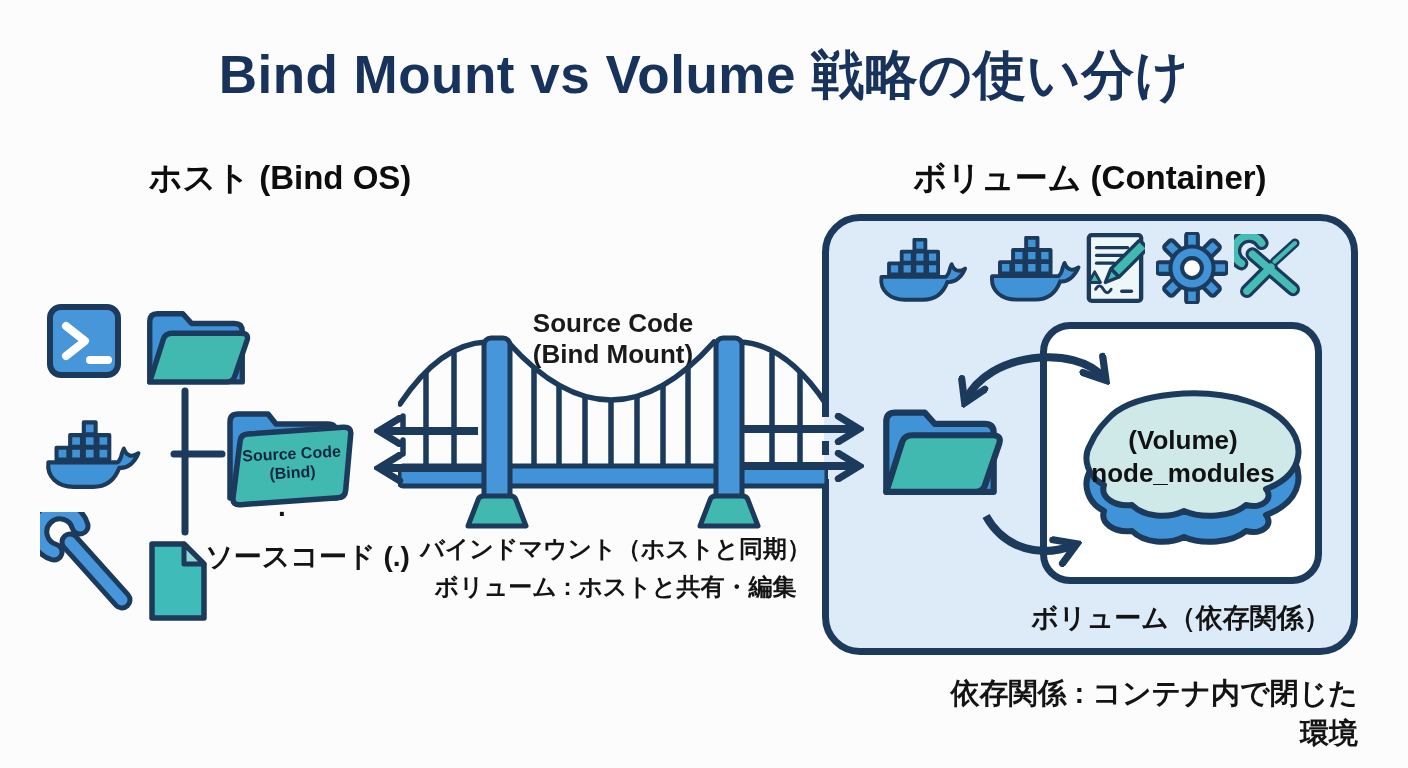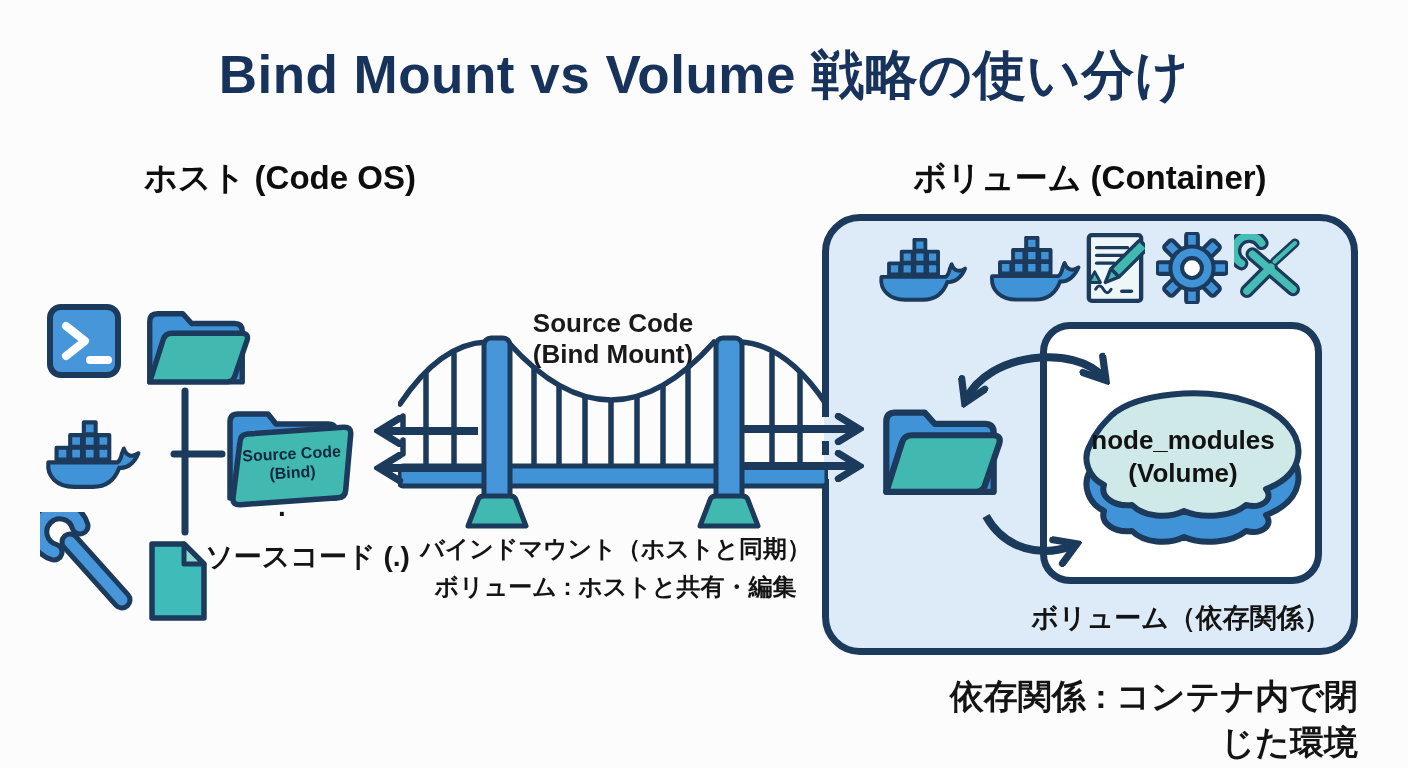--- a/index.html
+++ b/index.html
@@ -18,21 +18,21 @@
   #inner-box{left:1040px;top:322px;width:282px;height:262px;background:#ffffff;
              border:7px solid #1b3a5c;border-radius:30px;box-sizing:border-box;}
   .jp-bold{font-weight:700;color:#141414;}
   #bridge-label{left:398px;top:308px;width:430px;font-size:26px;line-height:31px;font-weight:700;color:#1a1a1a;}
   #bridge-caption{left:378px;top:530px;width:475px;font-size:24px;line-height:38px;}
   #host-source-caption{left:205px;top:538px;width:200px;font-size:28px;white-space:nowrap;}
   #stray-dot{left:278px;top:498px;font-size:28px;font-weight:700;}
   #bindfolder-label{left:234px;top:444px;width:116px;font-size:16px;line-height:19px;font-weight:700;color:#10283f;transform:rotate(-3deg);}
   #volume-label{left:1050px;top:424px;width:266px;font-size:26px;line-height:33px;font-weight:700;color:#121212;}
   #volume-caption{left:1020px;top:600px;width:322px;font-size:27px;}
-  #container-note{left:948px;top:674px;width:410px;font-size:34px;text-align:right;}
+  #container-note{left:948px;top:674px;width:410px;font-size:29px;text-align:right;}
   svg{display:block;}
 </style>
 </head>
 <body>
 
 <div id="stage">
 
   <svg width="0" height="0" style="position:absolute">
     <defs>
       <symbol id="sym-whale" viewBox="0 0 110 78">
@@ -51,21 +51,21 @@
       <symbol id="sym-folder" viewBox="0 0 115 95">
         <g stroke="#1b3a5c" stroke-width="5.5" stroke-linejoin="round">
           <path fill="#3f93d6" d="M10 88 L10 26 Q10 18 18 18 L44 18 L53 28 L97 28 Q105 28 105 36 L105 88 Z"></path>
           <path fill="#41b9b1" d="M10 88 L24 44 Q26 38 33 38 L104 38 Q112 38 110 45 L97 83 Q95 88 89 88 Z"></path>
         </g>
       </symbol>
     </defs>
   </svg>
 
   <div class="abs ctr" id="title">Bind Mount vs Volume 戦略の使い分け</div>
-  <div class="abs ctr heading" id="host-heading">ホスト (Code OS)</div>
+  <div class="abs ctr heading" id="host-heading">ホスト (Bind OS)</div>
   <div class="abs ctr heading" id="container-heading">ボリューム (Container)</div>
 
   <div class="abs" id="container-box"></div>
   <div class="abs border-gap" style="top:417px"></div>
   <div class="abs border-gap" style="top:455px"></div>
   <div class="abs" id="inner-box"></div>
 
   <svg class="abs" style="left:46px;top:303px" width="76" height="76" viewBox="0 0 76 76">
     <rect x="4" y="4" width="68" height="68" rx="11" fill="#4796d9" stroke="#1b3a5c" stroke-width="6"></rect>
     <path d="M20 23 L39 38 L20 53" fill="none" stroke="#ffffff" stroke-width="8" stroke-linecap="round" stroke-linejoin="round"></path>
@@ -188,22 +188,22 @@
 
   <svg class="abs" style="left:875px;top:388px" width="130" height="116">
     <use href="#sym-folder" width="130" height="116"></use>
   </svg>
 
   <svg class="abs" style="left:1052px;top:385px" width="262" height="175" viewBox="0 0 262 175">
     <path transform="translate(0,26)" fill="#3f93d6" stroke="#1b3a5c" stroke-width="6" stroke-linejoin="round" d="M60 30 C85 8 150 2 195 16 C228 26 250 48 246 72 C243 88 230 98 214 104 C222 114 210 124 194 120 C180 132 150 134 132 126 C116 134 92 132 80 120 C62 122 48 112 52 100 C36 92 30 74 38 60 C44 46 52 38 60 30 Z"></path>
     <path fill="#cfe9e9" stroke="#1b3a5c" stroke-width="6" stroke-linejoin="round" d="M60 30 C85 8 150 2 195 16 C228 26 250 48 246 72 C243 88 230 98 214 104 C222 114 210 124 194 120 C180 132 150 134 132 126 C116 134 92 132 80 120 C62 122 48 112 52 100 C36 92 30 74 38 60 C44 46 52 38 60 30 Z"></path>
   </svg>
   <div class="abs ctr" id="volume-label">
+    <span style="display:block">(Volume)</span>
     <span style="display:block">node_modules</span>
-    <span style="display:block">(Volume)</span>
   </div>
 
   <div class="abs ctr jp-bold" id="volume-caption">ボリューム（依存関係）</div>
   <div class="abs jp-bold" id="container-note">依存関係 : コンテナ内で閉じた環境</div>
 
   <svg class="abs" style="left:0;top:0;pointer-events:none" width="1408" height="768" viewBox="0 0 1408 768">
     <defs>
       <marker id="ah" viewBox="0 0 20 20" refX="15" refY="10" markerWidth="4.0" markerHeight="4.0" orient="auto-start-reverse">
         <path d="M4 2 L17 10 L4 18" fill="none" stroke="#1b3a5c" stroke-width="4.5" stroke-linecap="round" stroke-linejoin="miter"></path>
       </marker>

